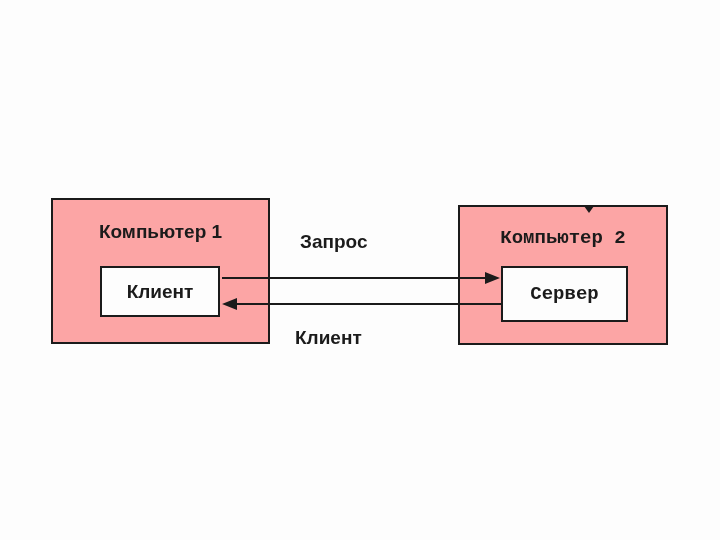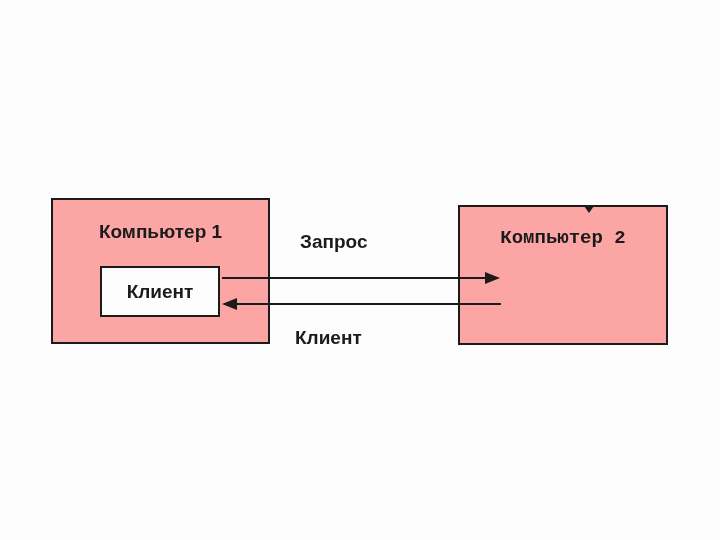--- a/index.html
+++ b/index.html
@@ -101,20 +101,23 @@
 
   <div class="outer-box box1">
     <div class="box-title">Компьютер 1</div>
     <div class="inner-box client-box">
       <span>Клиент</span>
     </div>
   </div>
 
   <div class="outer-box box2">
     <div class="box-title">Компьютер 2</div>
+    <div class="inner-box server-box">
+      <span>Сервер</span>
+    </div>
   </div>
 
   <div class="arrow-line request-line"></div>
   <div class="arrowhead point-right"></div>
   <div class="edge-label request-label">Запрос</div>
 
   <div class="arrow-line response-line"></div>
   <div class="arrowhead point-left"></div>
   <div class="edge-label response-label">Клиент</div>
 

